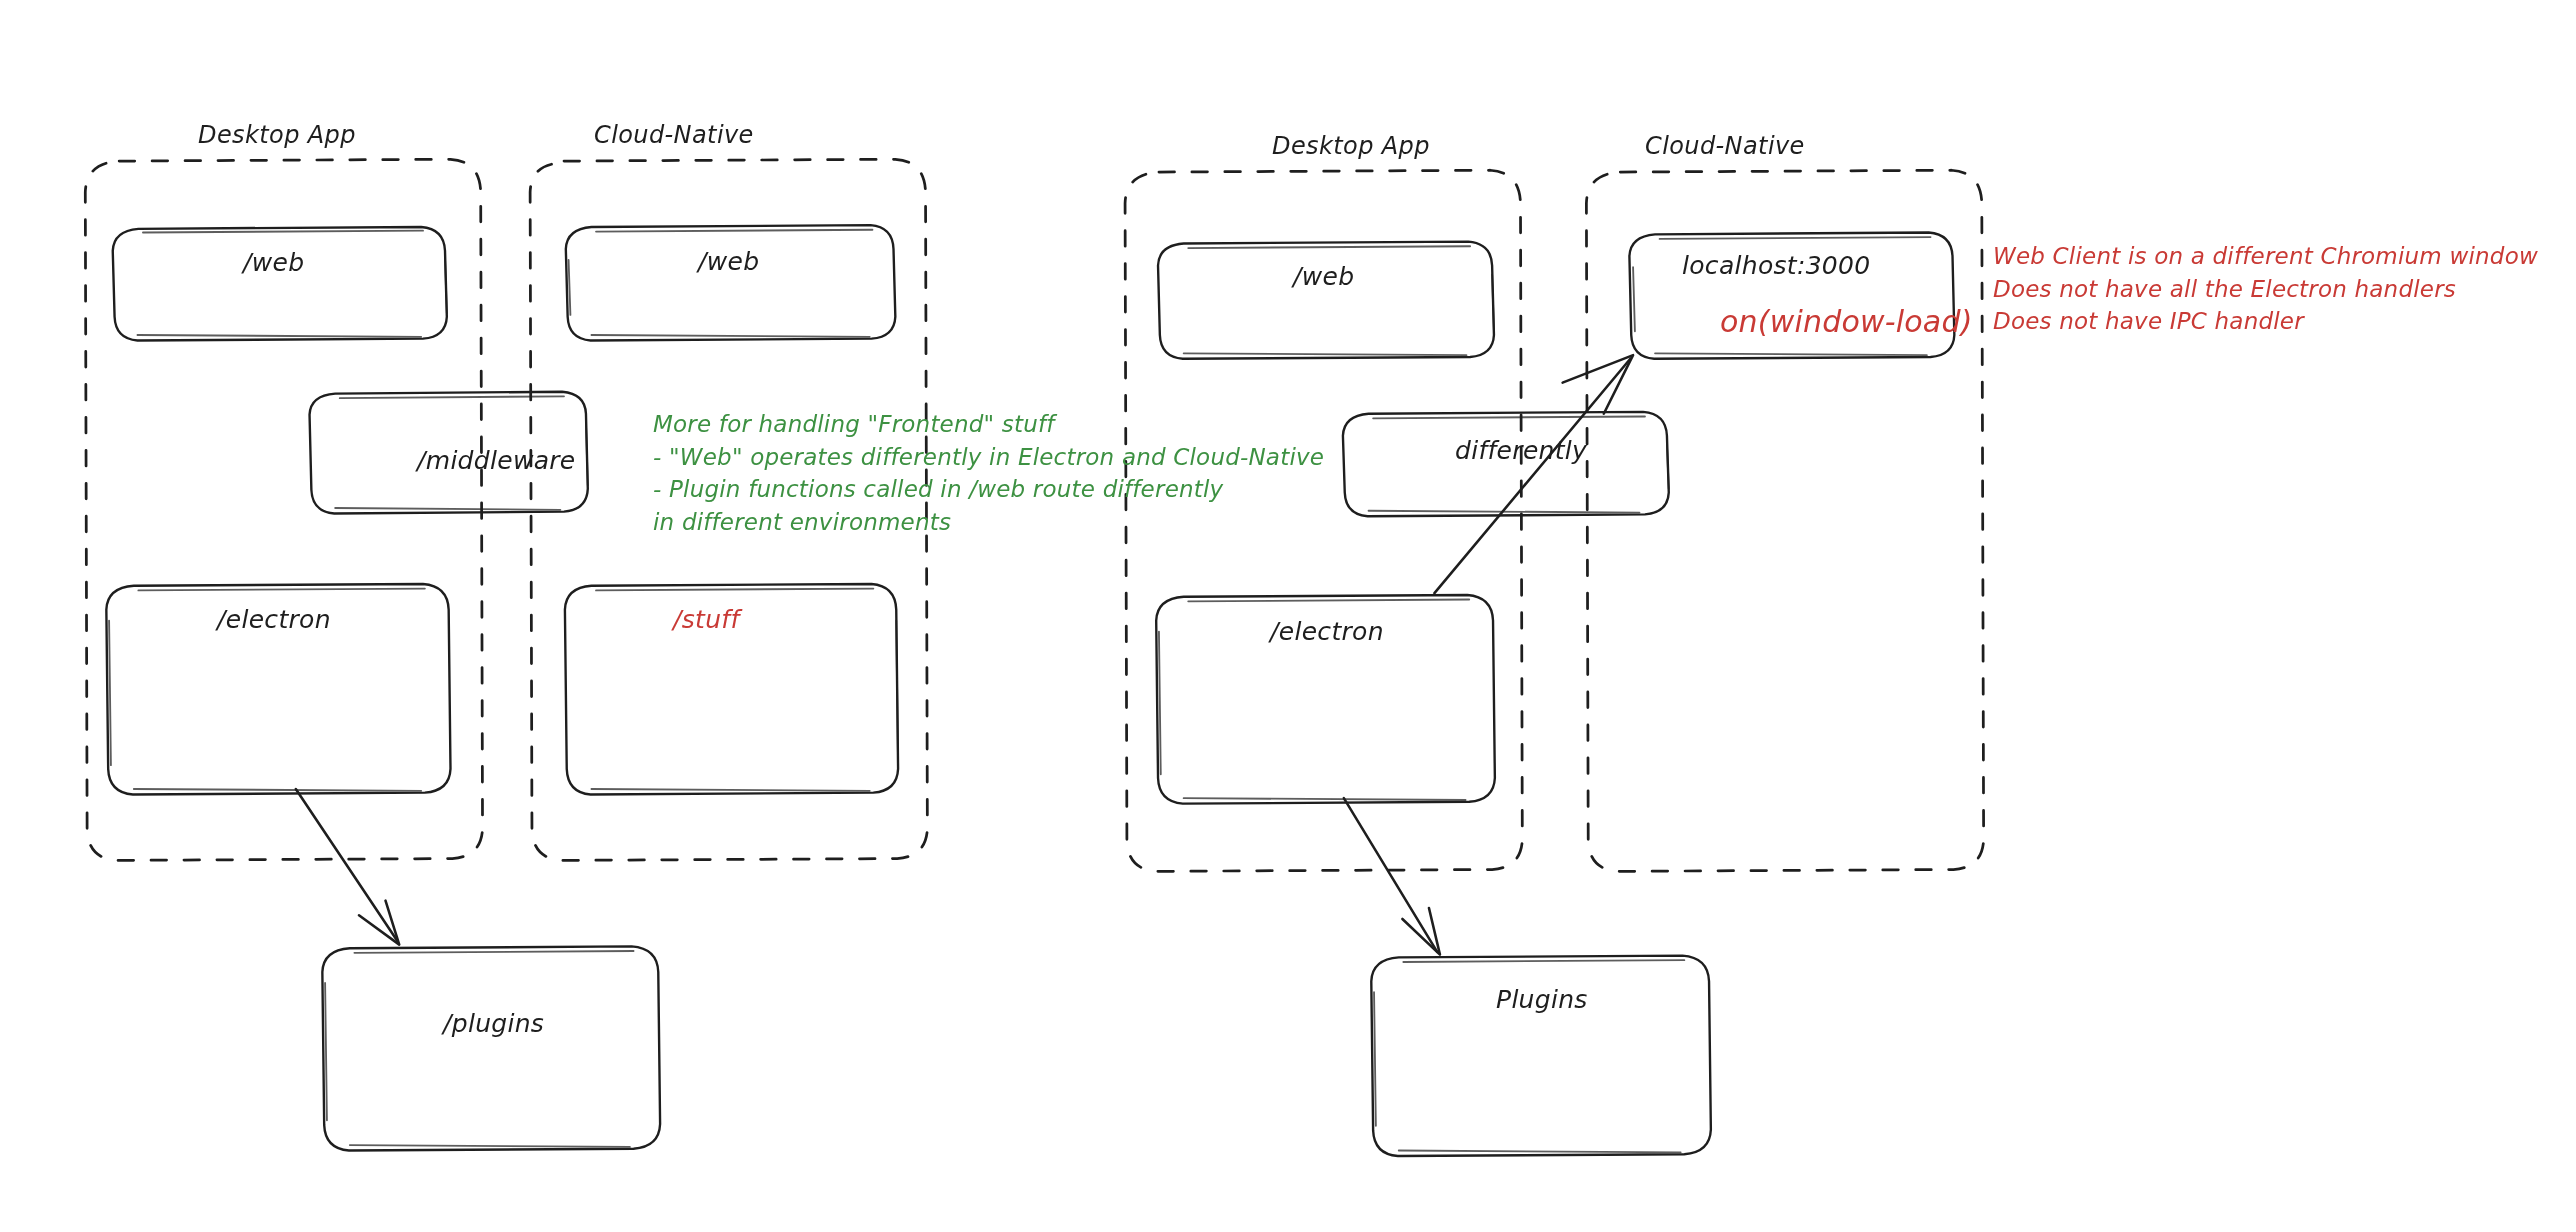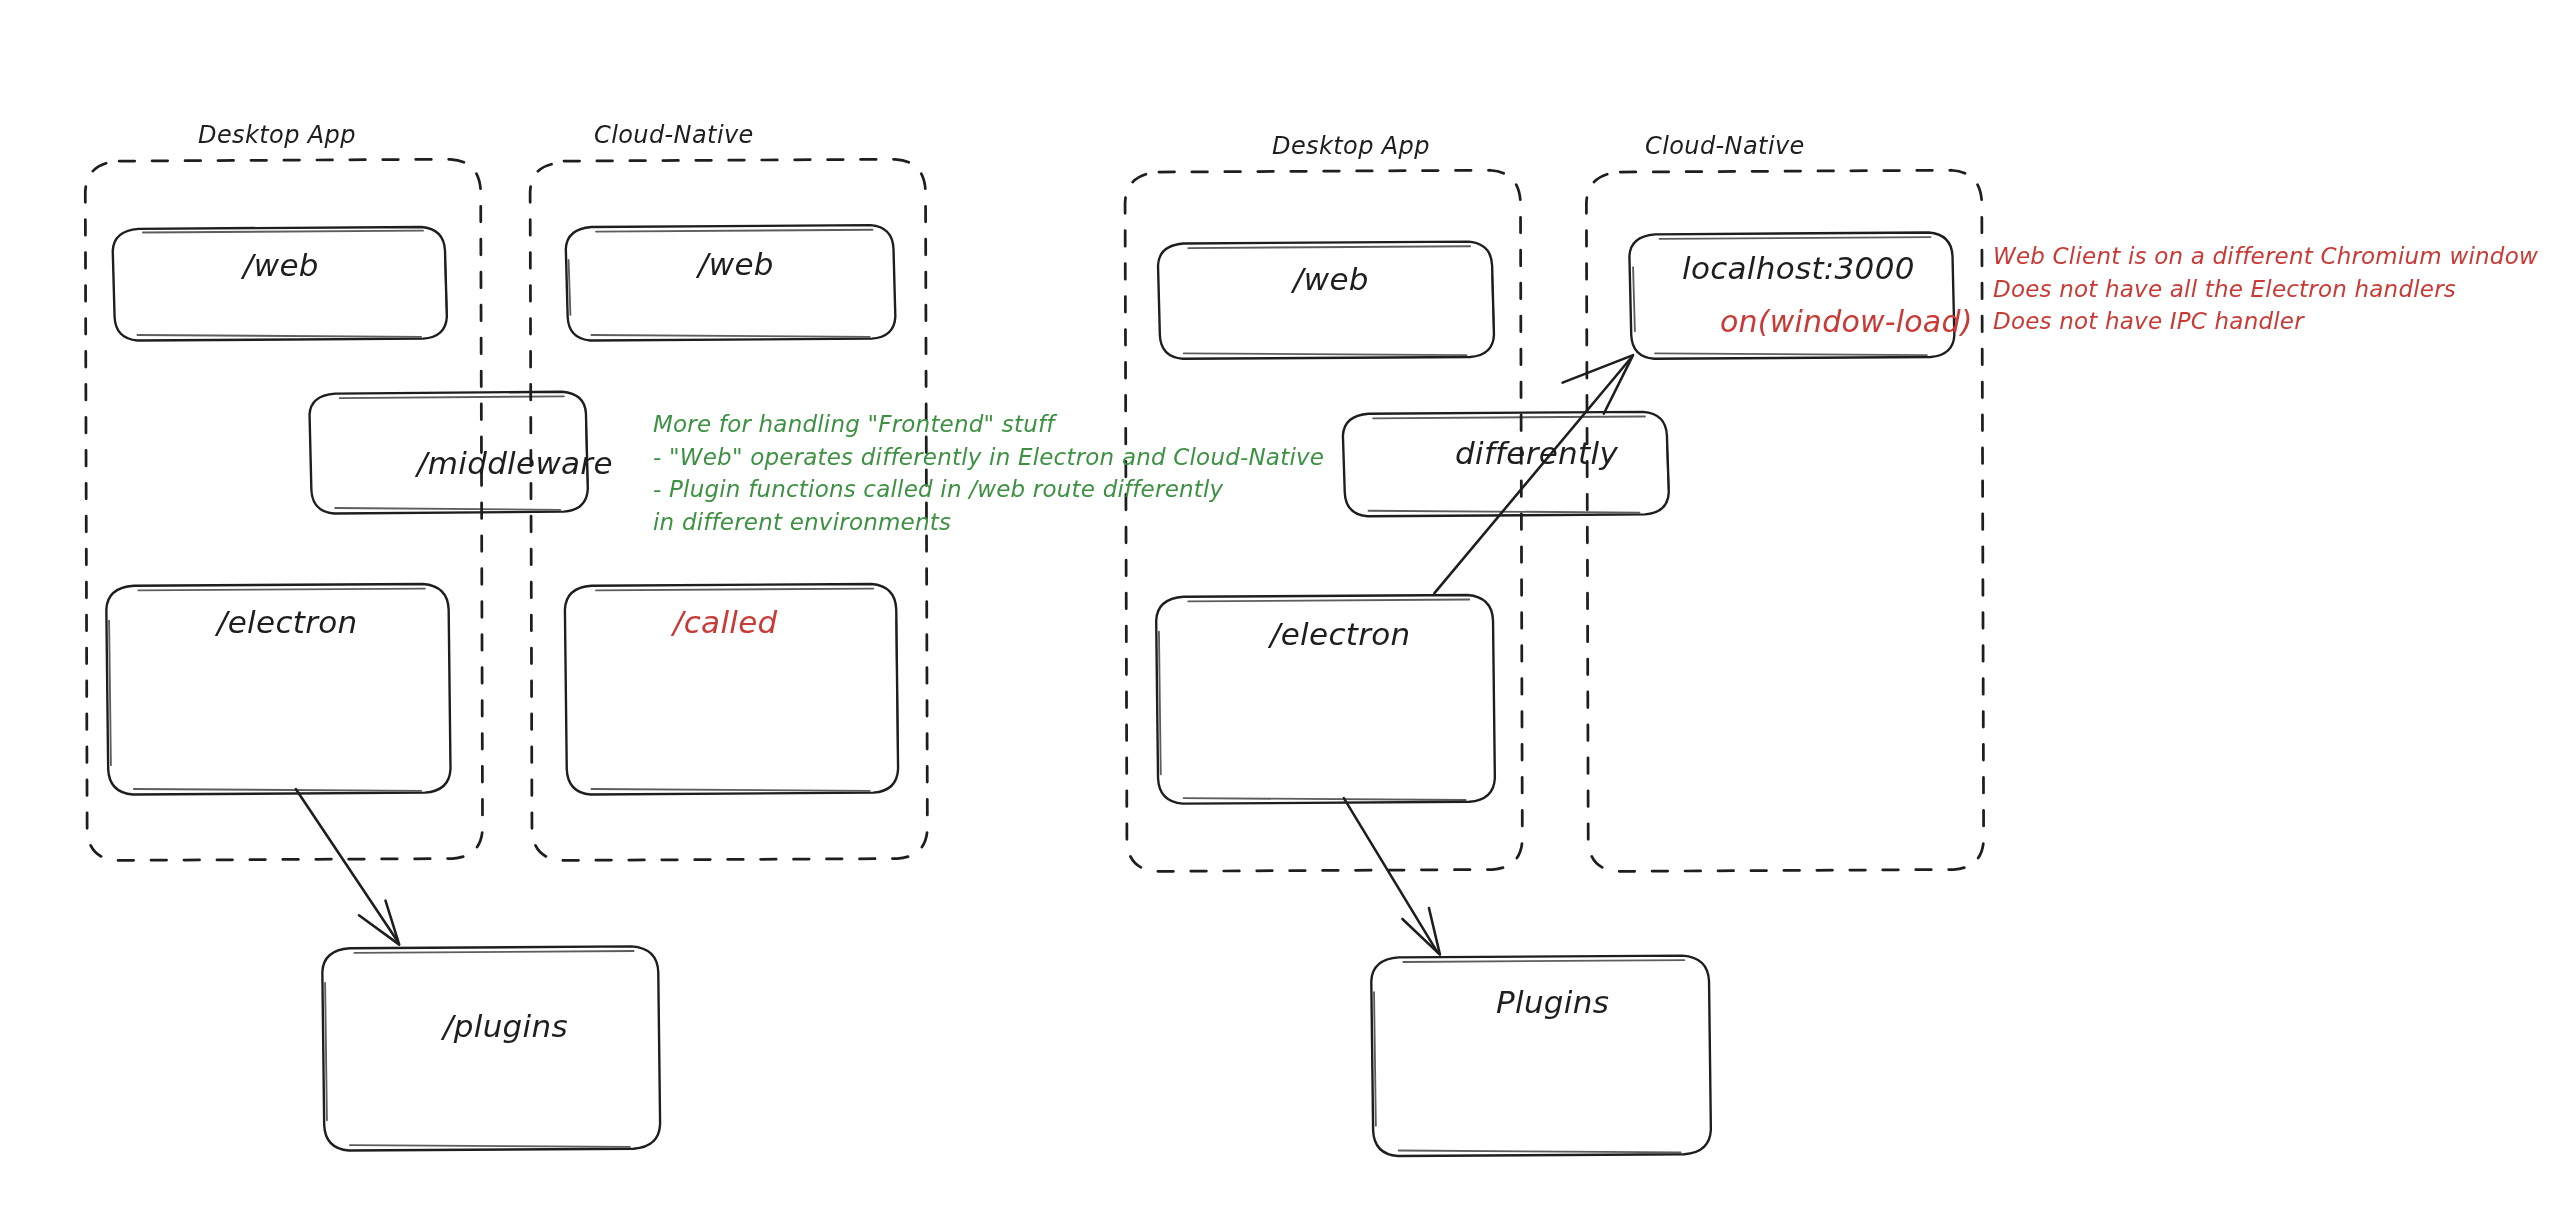--- a/index.html
+++ b/index.html
@@ -2,21 +2,21 @@
 <html style="font-size:14.6px"><head>
 <meta charset="utf-8">
 <style>
   html,body{margin:0;padding:0;background:#ffffff;}
   body{width:2576px;height:1232px;position:relative;overflow:hidden;
        font-family:"DejaVu Sans",sans-serif;}
   .canvas{position:absolute;inset:0;width:2120px;height:2576px;height:1232px;}
   svg.layer{position:absolute;left:0;top:0;width:2576px;height:1232px;pointer-events:none;}
   .lbl{position:absolute;white-space:pre;line-height:1.0;}
   .grouplabel{font-size:24px;color:#1e1e1e;letter-spacing:0.4px;}
-  .boxlabel{font-size:31px;color:#1e1e1e;letter-spacing:0.3px;}
+  .boxlabel{font-size:25px;color:#1e1e1e;letter-spacing:0.3px;}
   .boxlabel.red{color:#c93a35;}
   .annot{font-size:23px;line-height:1.42;white-space:pre;letter-spacing:0.2px;}
   .annot.green{color:#3d9142;}
   .annot.red{color:#c93a35;}
   .hand{font-family:"DejaVu Sans",sans-serif;font-style:italic;}
 </style>
 </head>
 <body>
 
 <div class="canvas">
@@ -119,21 +119,21 @@
     </g>
   </svg>
 
   <div class="lbl grouplabel hand" style="left:198px;top:123px;">Desktop App</div>
   <div class="lbl grouplabel hand" style="left:594px;top:123px;">Cloud-Native</div>
 
   <div class="lbl boxlabel hand" style="left:243px;top:250px;">/web</div>
   <div class="lbl boxlabel hand" style="left:698px;top:249px;">/web</div>
   <div class="lbl boxlabel hand" style="left:417px;top:404px;margin-top:44px;">/middleware</div>
   <div class="lbl boxlabel hand" style="left:217px;top:607px;">/electron</div>
-  <div class="lbl boxlabel hand red" style="left:673px;top:607px;">/called</div>
+  <div class="lbl boxlabel hand red" style="left:673px;top:607px;">/stuff</div>
   <div class="lbl boxlabel hand" style="left:443px;top:1011px;">/plugins</div>
 
   <div class="lbl annot green hand" style="left:653px;top:408px;">More for handling "Frontend" stuff
 - "Web" operates differently in Electron and Cloud-Native
 - Plugin functions called in /web route differently
 in different environments</div>
 
   <div class="lbl grouplabel hand" style="left:1272px;top:134px;">Desktop App</div>
   <div class="lbl grouplabel hand" style="left:1645px;top:134px;">Cloud-Native</div>
 

